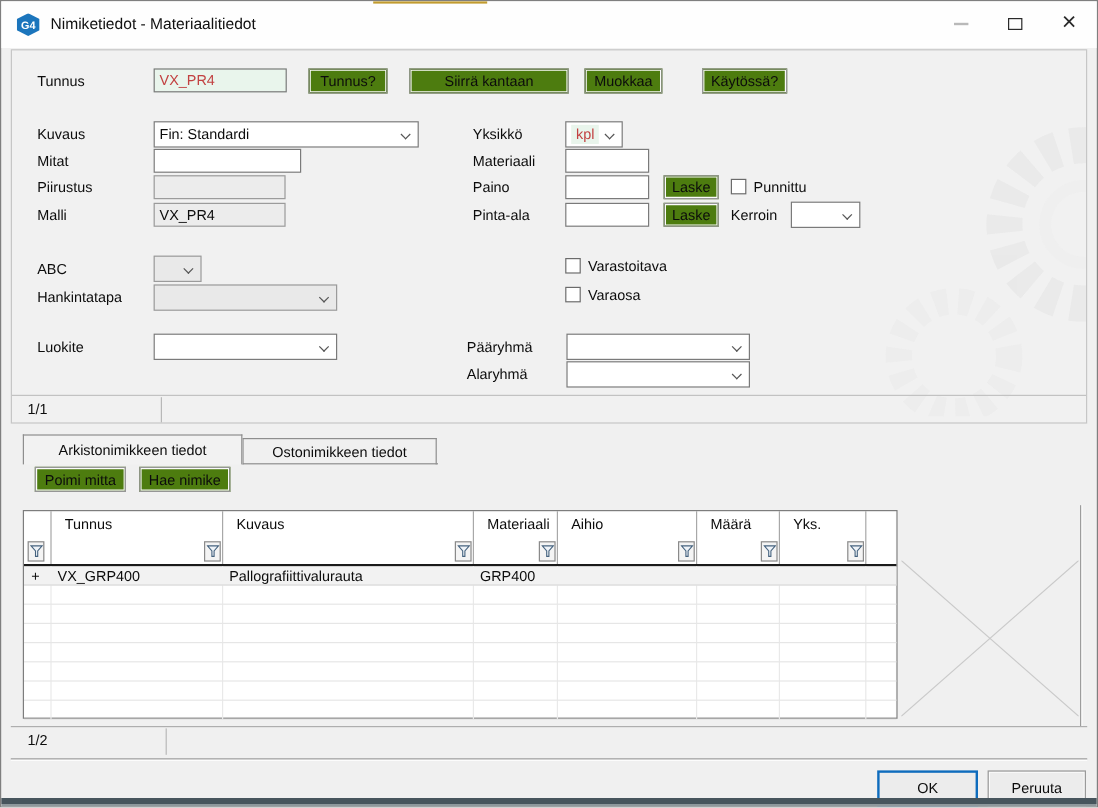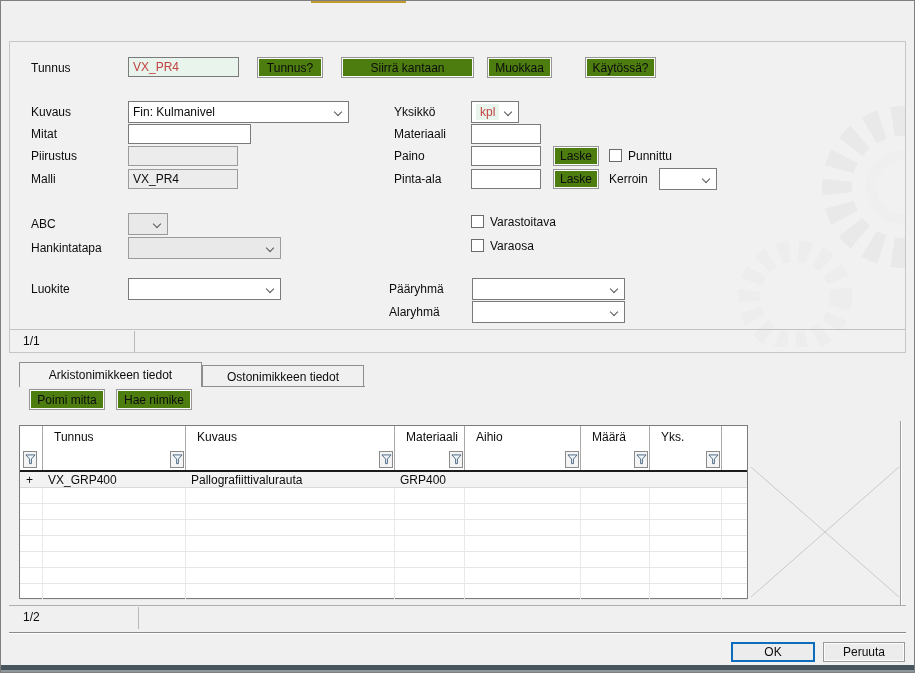--- a/index.html
+++ b/index.html
@@ -51,53 +51,66 @@
   .filter-btn { position:absolute; top:25px; width:14px; height:17px; border:1px solid #8a8a8a; background:#f4f4f4;
                 display:flex; align-items:center; justify-content:center; }
   .data-row { position:absolute; left:0; width:100%; height:16px; }
   .data-row.filled { background:#f2f2f2; border-bottom:1px solid #d9d9d9; }
   .data-row.empty { border-bottom:1px solid #e6e6e6; }
   .cell { position:absolute; top:1px; font-size:12px; color:#0c0c0c; white-space:nowrap; overflow:hidden; }
   .grid-vsep { position:absolute; width:1px; background:#e9e9e9; }
 
   .statusbar-text { position:absolute; font-size:12px; color:#0c0c0c; }
 
-  .footer-btn { position:absolute; height:20px; background:#ececec; font-size:12px; color:#0c0c0c;
+  .footer-btn { position:absolute; height:30px; background:#ececec; font-size:12px; color:#0c0c0c;
                 display:flex; align-items:center; justify-content:center; }
   .footer-btn.ok { border:2px solid #0e6cbd; }
   .footer-btn.cancel { border:1px solid #9a9a9a; box-shadow:inset 0 0 0 1px #fbfbfb; }
 
   .bottom-strip1 { position:absolute; left:0; width:100%; top:664px; height:5px; background:#47555d; }
   .bottom-strip2 { position:absolute; left:0; width:100%; top:669px; height:4px; background:#8e989c; }
 </style>
 </head>
 <body>
 
 <div id="dialog">
 
+  <div class="titlebar">
+    <div class="app-icon">G4</div>
+    <div class="title-text">Nimiketiedot - Materiaalitiedot</div>
+    <div class="win-btn" style="left:778px;">
+        <div class="min-glyph"></div>
+      </div>
+    <div class="win-btn" style="left:823px;">
+        <div class="max-glyph"></div>
+      </div>
+    <div class="win-btn" style="left:868px;">
+        <div class="close-glyph">×</div>
+      </div>
+  </div>
   <div class="gold-accent"></div>
 
   <div class="panel">
     <svg width="170" height="300" style="position:absolute; right:0; top:5px; opacity:.9;" viewBox="0 0 170 300">
       <circle cx="168" cy="140" r="66" fill="none" stroke="#e9e9e9" stroke-width="30" stroke-dasharray="14 11"></circle>
       <circle cx="168" cy="140" r="32" fill="none" stroke="#efefef" stroke-width="10"></circle>
       <circle cx="60" cy="250" r="46" fill="none" stroke="#ededed" stroke-width="22" stroke-dasharray="11 9"></circle>
     </svg>
   </div>
 
   <div class="lbl" style="left:30px; top:60px;">Tunnus</div>
   <div class="txt green" style="left:127px; top:56px; width:111px;">VX_PR4</div>
   <div class="btn" style="left:256px; top:56px; width:66px;">Tunnus?</div>
   <div class="btn" style="left:340px; top:56px; width:133px;">Siirrä kantaan</div>
   <div class="btn" style="left:486px; top:56px; width:65px;">Muokkaa</div>
   <div class="btn" style="left:584px; top:56px; width:71px;">Käytössä?</div>
 
   <div class="lbl" style="left:30px; top:104px;">Kuvaus</div>
   <div class="combo" style="left:127px; top:100px; width:221px;">
-    <span>Fin: Kulmanivel</span>
+    <span>Fin: Standardi</span>
     <span class="chev"></span>
   </div>
   <div class="lbl" style="left:393px; top:104px;">Yksikkö</div>
   <div class="combo" style="left:470px; top:100px; width:48px;">
     <span class="green-pill">kpl</span>
     <span class="chev"></span>
   </div>
 
   <div class="lbl" style="left:30px; top:126px;">Mitat</div>
   <div class="txt" style="left:127px; top:123px; width:123px;"></div>

